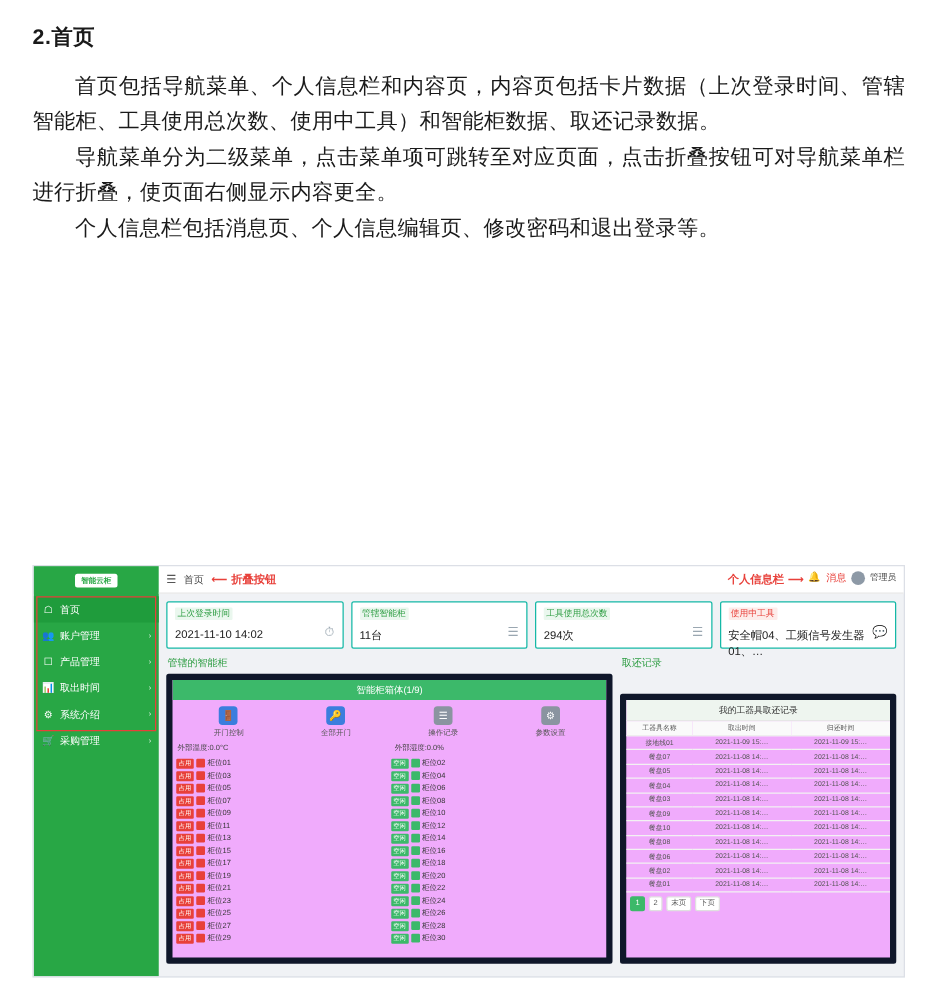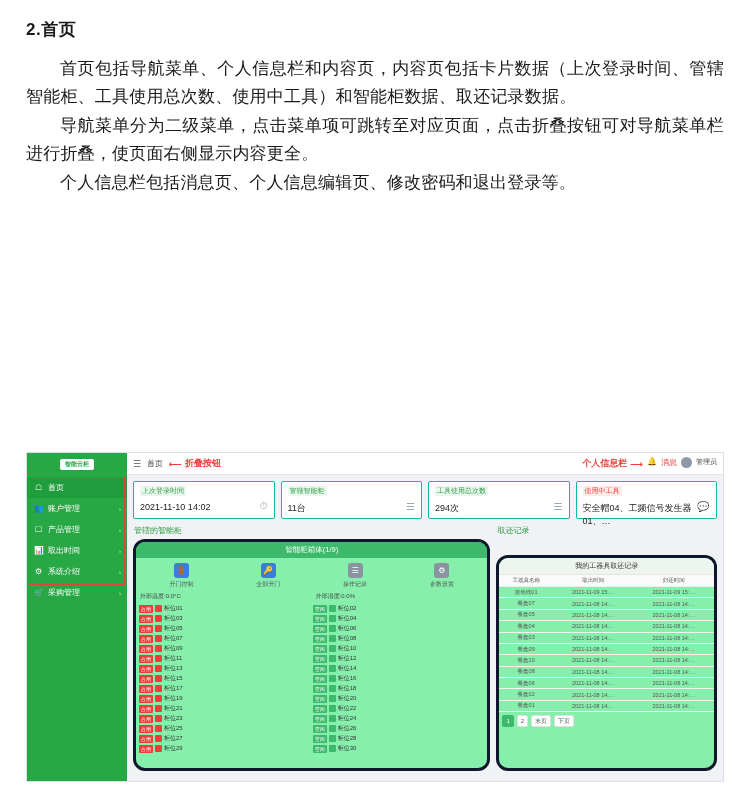--- a/index.html
+++ b/index.html
@@ -81,21 +81,21 @@
   .card-title.red{color:#e8403a;background:#fdecea;}
   .card-val{font-size:9px;color:#222;margin-top:6px;}
   .card-ico{
     position:absolute;right:6px;bottom:6px;font-size:10px;color:#9aa7b1;
   }
   .lower{display:flex;gap:6px;margin-top:6px;height:246px;}
   .col-left{flex:1.62;display:flex;flex-direction:column;}
   .col-right{flex:1;display:flex;flex-direction:column;gap:16px;}
   .sec-title{font-size:8px;color:#2f9e44;margin:0 0 3px 1px;}
   .panel{
-    background:#86efac;border:3px solid #0f172a;border-radius:12px;flex:1;
+    background:#f0abfc;border:5px solid #0f172a;border-radius:2px;flex:1;
     overflow:hidden;position:relative;box-sizing:border-box;
   }
   .panel-head{
     background:#3cb96a;color:#fff;font-size:7.5px;text-align:center;
     padding:3px 0;
   }
   .tool-row{display:flex;justify-content:space-around;padding:5px 2px 2px;}
   .tool{display:flex;flex-direction:column;align-items:center;gap:2px;}
   .tool-ico{
     width:15px;height:15px;border-radius:3px;background:#3b7ddd;color:#fff;

